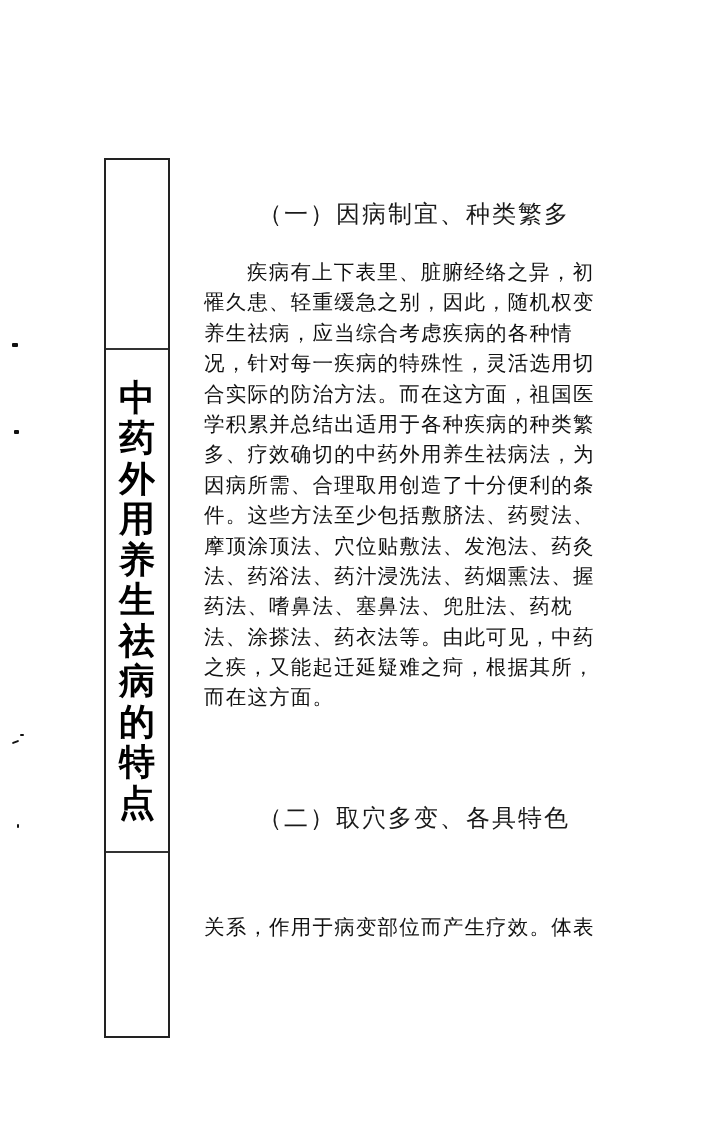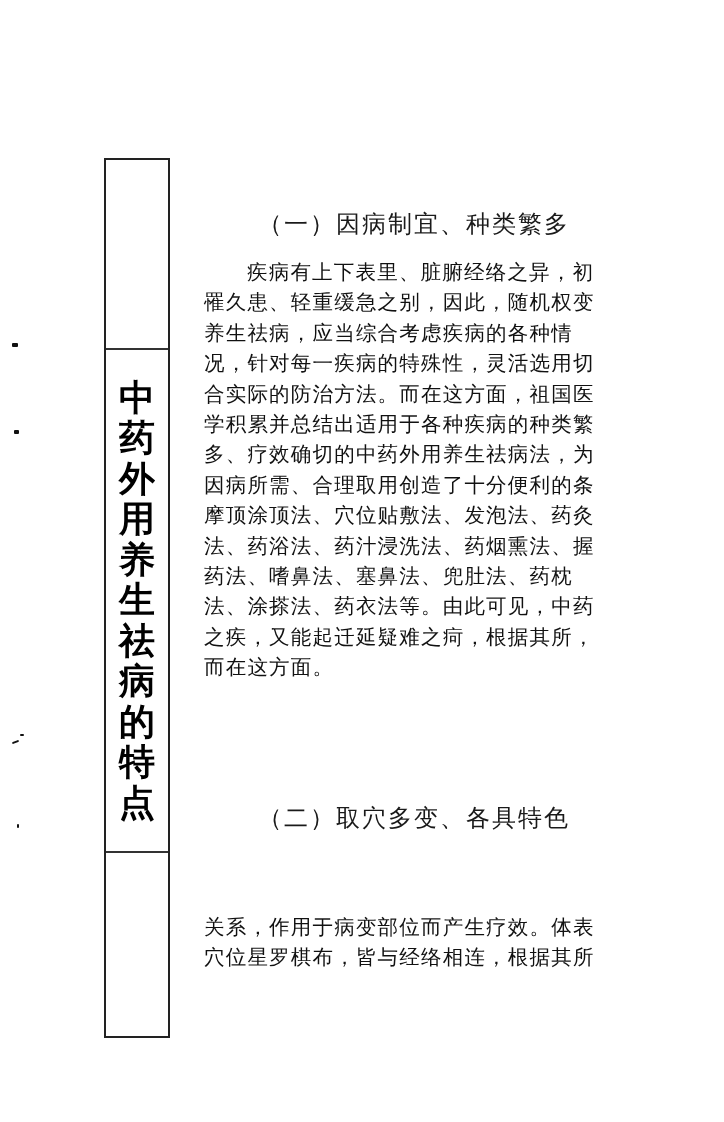--- a/index.html
+++ b/index.html
@@ -54,21 +54,21 @@
     .heading {
       position: absolute;
       left: 258px;
       font-size: 24px;
       letter-spacing: 2px;
       color: #1a1a1a;
       white-space: nowrap;
       font-family: "DejaVu Sans", "Liberation Sans", sans-serif;
       font-weight: normal;
     }
-    .heading-1 { top: 208px; }
+    .heading-1 { top: 198px; }
     .heading-2 { top: 802px; }
     .para {
       position: absolute;
       left: 204px;
       width: 432px;
       font-size: 20.5px;
       line-height: 30.4px;
       letter-spacing: 1.2px;
       color: #111;
     }
@@ -116,25 +116,25 @@
 <div class="heading heading-1">（一）因病制宜、种类繁多</div>
 <div class="para para-1">
   <span class="line indent">疾病有上下表里、脏腑经络之异，初</span>
   <span class="line">罹久患、轻重缓急之别，因此，随机权变</span>
   <span class="line">养生祛病，应当综合考虑疾病的各种情</span>
   <span class="line">况，针对每一疾病的特殊性，灵活选用切</span>
   <span class="line">合实际的防治方法。而在这方面，祖国医</span>
   <span class="line">学积累并总结出适用于各种疾病的种类繁</span>
   <span class="line">多、疗效确切的中药外用养生祛病法，为</span>
   <span class="line">因病所需、合理取用创造了十分便利的条</span>
+  <span class="line">件。这些方法至少包括敷脐法、药熨法、</span>
   <span class="line">摩顶涂顶法、穴位贴敷法、发泡法、药灸</span>
   <span class="line">法、药浴法、药汁浸洗法、药烟熏法、握</span>
   <span class="line">药法、嗜鼻法、塞鼻法、兜肚法、药枕</span>
   <span class="line">法、涂搽法、药衣法等。由此可见，中药</span>
   <span class="line">之疾，又能起迁延疑难之疴，根据其所，</span>
   <span class="line">而在这方面。</span>
 </div>
 
 <div class="heading heading-2">（二）取穴多变、各具特色</div>
 <div class="para para-2">
   <span class="line">关系，作用于病变部位而产生疗效。体表</span>
-  <span class="line">穴位星罗棋布，皆与经络相连，根据其所</span>
 </div>
 
 </body></html>

